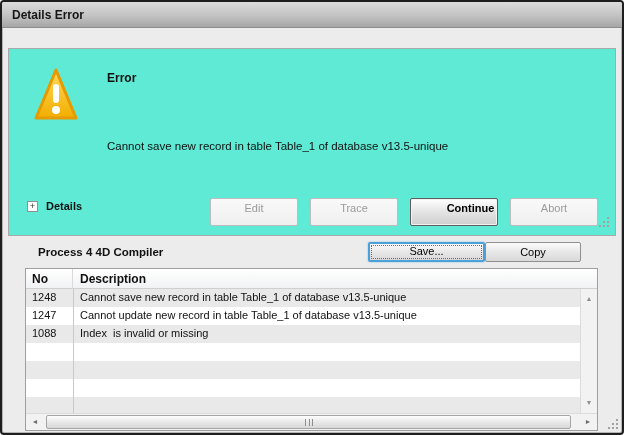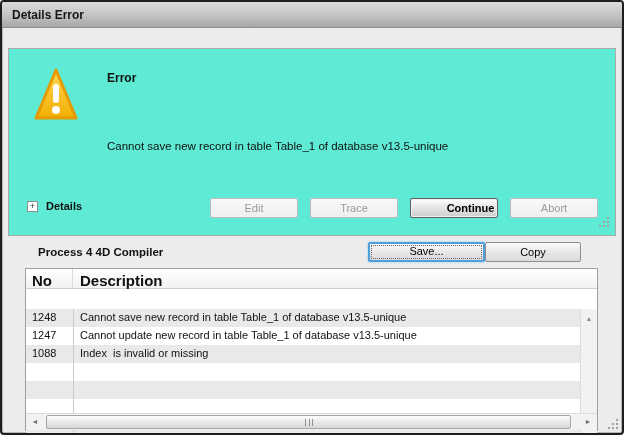--- a/index.html
+++ b/index.html
@@ -29,21 +29,21 @@
   .error-message{position:absolute;left:98px;top:91px;font-size:11.5px;color:#111;}
 
   .details-toggle{position:absolute;left:18px;top:151px;display:flex;align-items:center;cursor:default;}
   .expander{
     width:11px;height:11px;border:1px solid #8f8f8f;background:#fff;
     font-size:9px;line-height:9px;text-align:center;color:#333;margin-right:8px;
   }
   .details-label{font-size:11px;font-weight:bold;color:#111;}
 
   .btn{
-    position:absolute;top:149px;width:88px;height:20px;
+    position:absolute;top:149px;width:88px;height:28px;
     font-size:11px;text-align:center;line-height:18px;
     border:1px solid #bdbdbd;border-radius:2px;
     background:linear-gradient(#f9f9f9,#efefef);color:#9b9b9b;
   }
   .btn.default{
     border:1px solid #5f5f5f;color:#000;font-weight:bold;
     background:linear-gradient(#ffffff,#e6e6e6 45%,#cfcfcf);
     box-shadow:inset 0 0 0 1px #f2f2f2;
     padding-left:33px;
   }
@@ -71,29 +71,28 @@
   }
   .btn-copy{left:477px;width:96px;}
 
   
   .etable{
     position:relative;margin:3px 0 0 17px;width:573px;height:163px;
     border:1px solid #9f9f9f;background:#fff;
   }
   .thead{
     display:flex;height:20px;background:linear-gradient(#ffffff,#f1f2f4);
-    border-bottom:1px solid #cfcfcf;font-size:15px;font-weight:bold;color:#111;
+    border-bottom:1px solid #cfcfcf;font-size:12px;font-weight:bold;color:#111;
   }
   .th-no{width:47px;padding:3px 0 0 6px;border-right:1px solid #dadada;}
   .th-desc{flex:1;padding:3px 0 0 7px;}
   .tbody{
     position:relative;height:124px;
     background:repeating-linear-gradient(to bottom,#e9e9e9 0 18px,#ffffff 18px 36px);
     overflow:hidden;
-    margin-top:20px;
   }
   .col-divider{position:absolute;left:47px;top:0;bottom:0;width:1px;background:#c9c9c9;}
   .trow{position:relative;display:flex;height:18px;font-size:11px;color:#111;}
   .cell-no{width:47px;padding:2px 0 0 6px;}
   .cell-desc{flex:1;padding:2px 0 0 7px;white-space:pre;overflow:hidden;}
 
   .vscroll{
     position:absolute;right:0;top:0;bottom:0;width:17px;
     background:#f2f2f2;border-left:1px solid #dcdcdc;
   }

